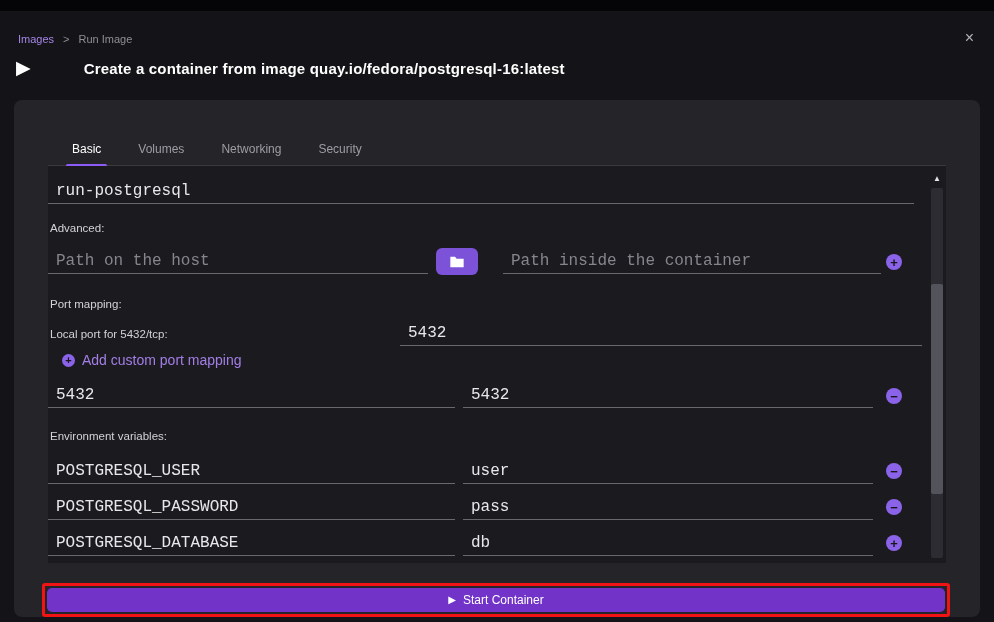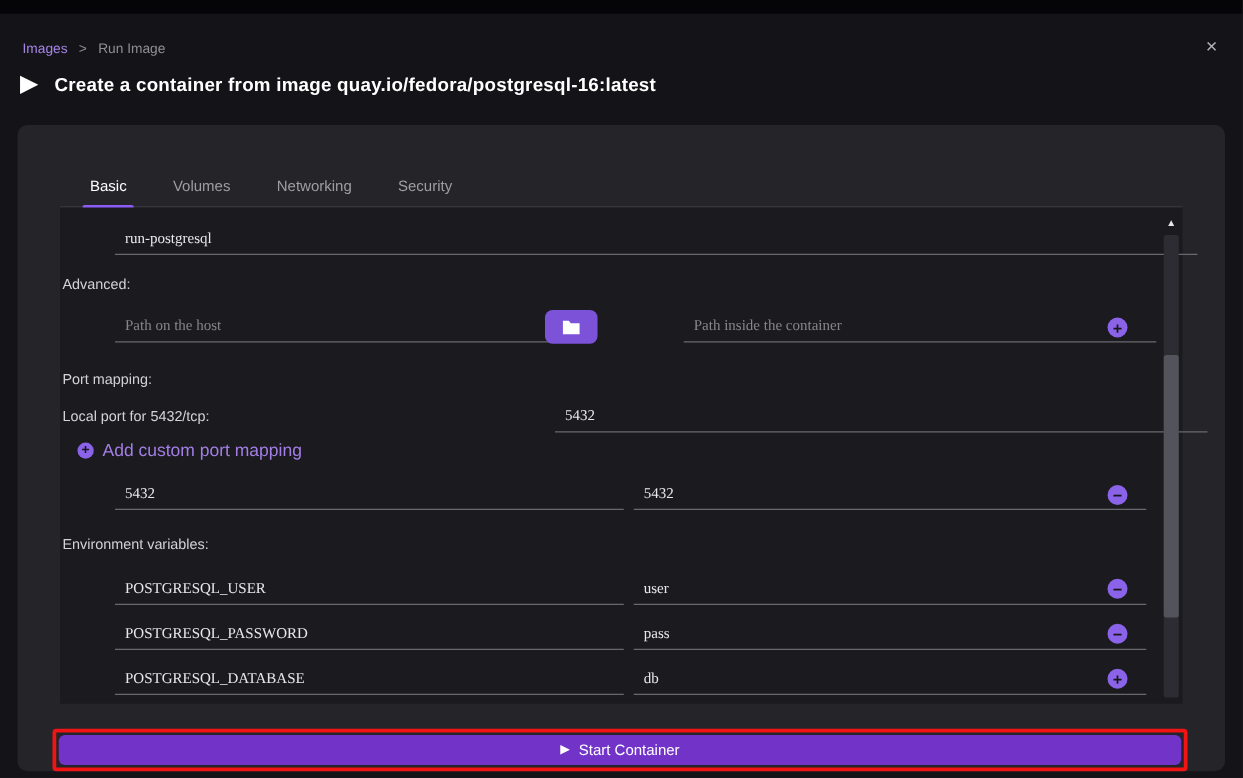--- a/index.html
+++ b/index.html
@@ -14,21 +14,21 @@
 
   
   .breadcrumb { position:absolute; top:33px; left:18px; display:flex; gap:9px; font-size:11px; align-items:flex-start; }
   .crumb-link { color:#a584e6; cursor:pointer; }
   .crumb-sep, .crumb-current { color:#8e8e95; }
   .close-btn { position:absolute; top:30px; right:20px; color:#b4b4ba; font-size:16px; cursor:pointer; line-height:16px; }
 
   
   .page-header { position:absolute; top:57px; left:16px; display:flex; align-items:center; gap:13px; }
   .play-icon-lg { color:#ffffff; font-size:19px; line-height:22px; }
-  .page-title { font-size:15px; font-weight:bold; color:#ffffff; letter-spacing:.2px; }
+  .page-title { font-size:15px; font-weight:bold; color:#ffffff; letter-spacing:.2px;margin-left:40px; }
 
   
   .card {
     position:absolute; left:14px; right:14px; top:100px; bottom:5px;
     background:#242429; border-radius:8px;
   }
 
   
   .tabs {
     position:absolute; left:34px; right:34px; top:36px; height:30px;
@@ -43,22 +43,22 @@
   }
 
   
   .form {
     position:absolute; left:34px; right:34px; top:66px; height:397px;
     background:#1b1b1f;
   }
   .uline-input {
     position:absolute; height:26px;
     background:transparent; border:none; border-bottom:1px solid #68686f;
-    color:#e8e8ec; font-size:12px; padding:0 8px;
-    font-family:Liberation Serif, serif; outline:none;margin-left:44px;
+    color:#e8e8ec; font-size:16px; padding:0 8px;
+    font-family:Liberation Mono, monospace; outline:none;
   }
   .uline-input::placeholder { color:#85858c; }
   .form-label { position:absolute; font-size:11.5px; color:#d2d2d7; }
 
   .folder-btn {
     position:absolute; left:388px; top:82px; width:42px; height:27px;
     background:#7b52d8; border:none; border-radius:6px; cursor:pointer;
     display:flex; align-items:center; justify-content:center;
   }
   .circle-btn {

